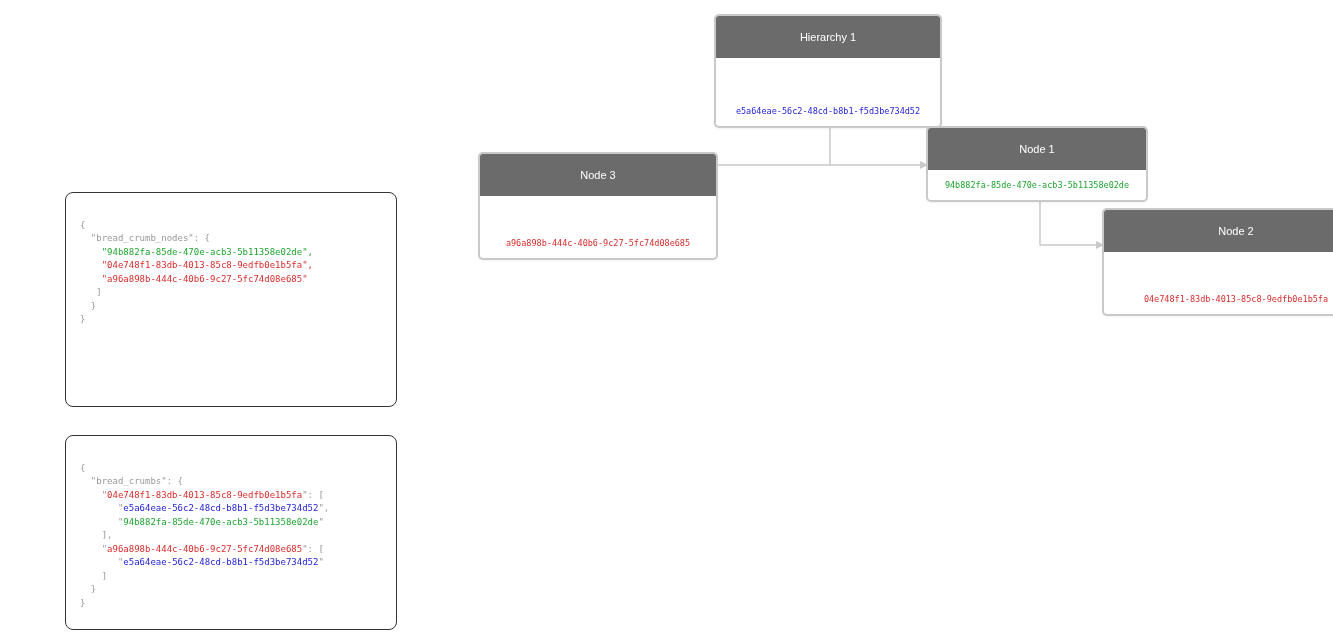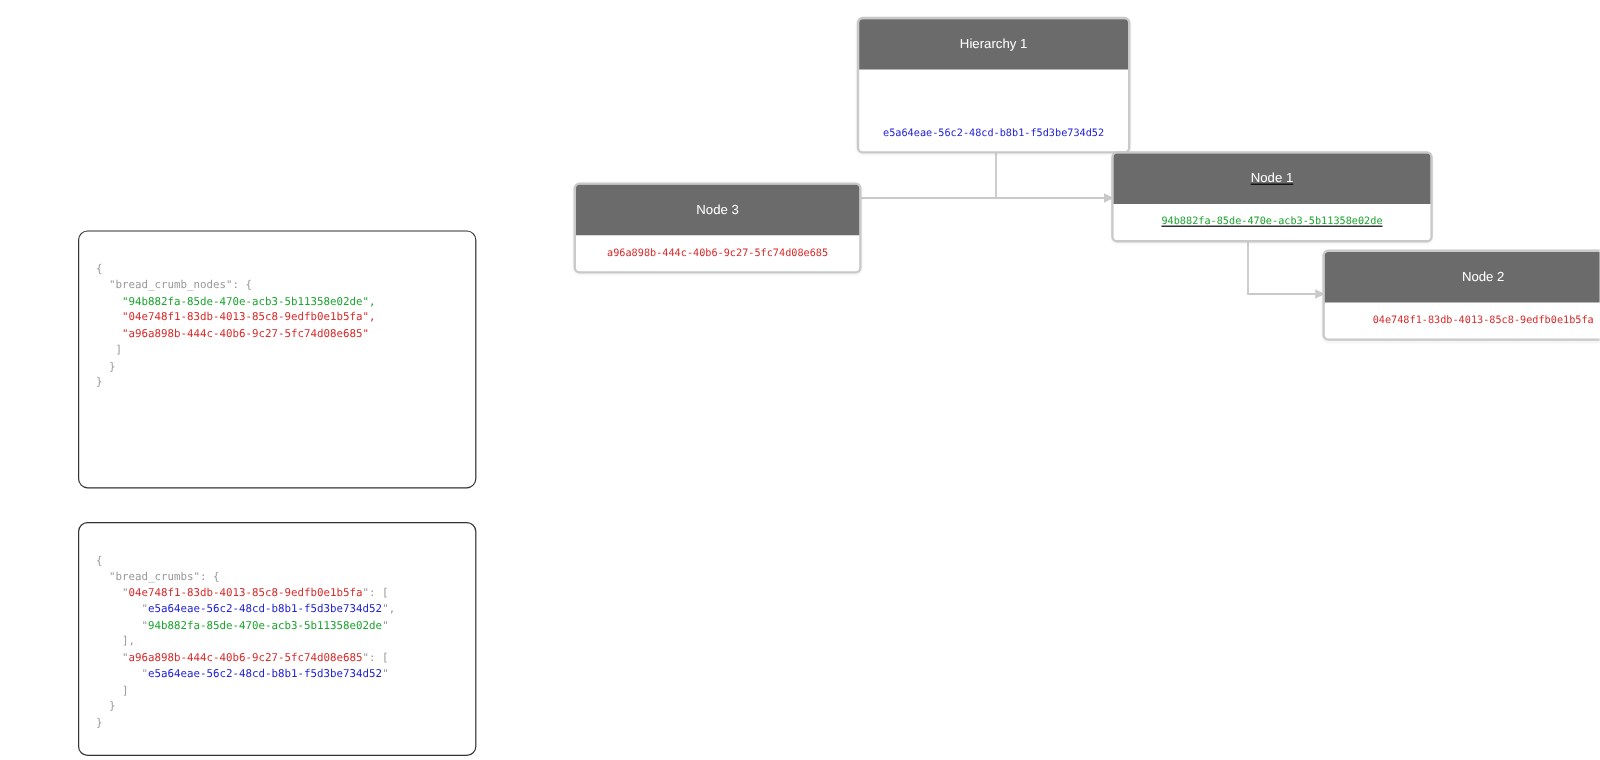--- a/index.html
+++ b/index.html
@@ -19,21 +19,21 @@
     border-radius: 8px;
     padding: 12px 14px;
     font-family: "Menlo", "Consolas", monospace;
     font-size: 9px;
     line-height: 1.5;
     color: #999;
     white-space: pre;
     overflow: hidden;
     background: #fff;
   }
-  .red   { color: #d92c2c; }
+  .red   { color: #d92c2c; margin-top: 32px; }
   .green { color: #1fa531; }
   .blue  { color: #2323d9; margin-top: 38px; }
 
   .diagram { position: absolute; left: 460px; top: 0; width: 870px; height: 400px; }
   .node-box {
     position: absolute;
     border: 2px solid #c9c9c9;
     border-radius: 5px;
     background: #fff;
     box-shadow: 0 1px 2px rgba(0,0,0,0.05);
@@ -108,21 +108,21 @@
 <div class="node-box" style="left:254px; top:14px; width:228px;">
   <div class="node-header">Hierarchy 1</div>
   <div class="node-body blue">e5a64eae-56c2-48cd-b8b1-f5d3be734d52</div>
 </div>
 
 <div class="node-box" style="left:18px; top:152px; width:240px;">
   <div class="node-header">Node 3</div>
   <div class="node-body red">a96a898b-444c-40b6-9c27-5fc74d08e685</div>
 </div>
 
-<div class="node-box" style="left:466px; top:126px; width:268px;text-decoration:underline;">
+<div class="node-box" style="left:466px; top:126px; width:222px;">
   <div class="node-header">Node 1</div>
   <div class="node-body green">94b882fa-85de-470e-acb3-5b11358e02de</div>
 </div>
 
 <div class="node-box" style="left:642px; top:208px; width:268px;">
   <div class="node-header">Node 2</div>
   <div class="node-body red">04e748f1-83db-4013-85c8-9edfb0e1b5fa</div>
 </div>
 
 </div>

